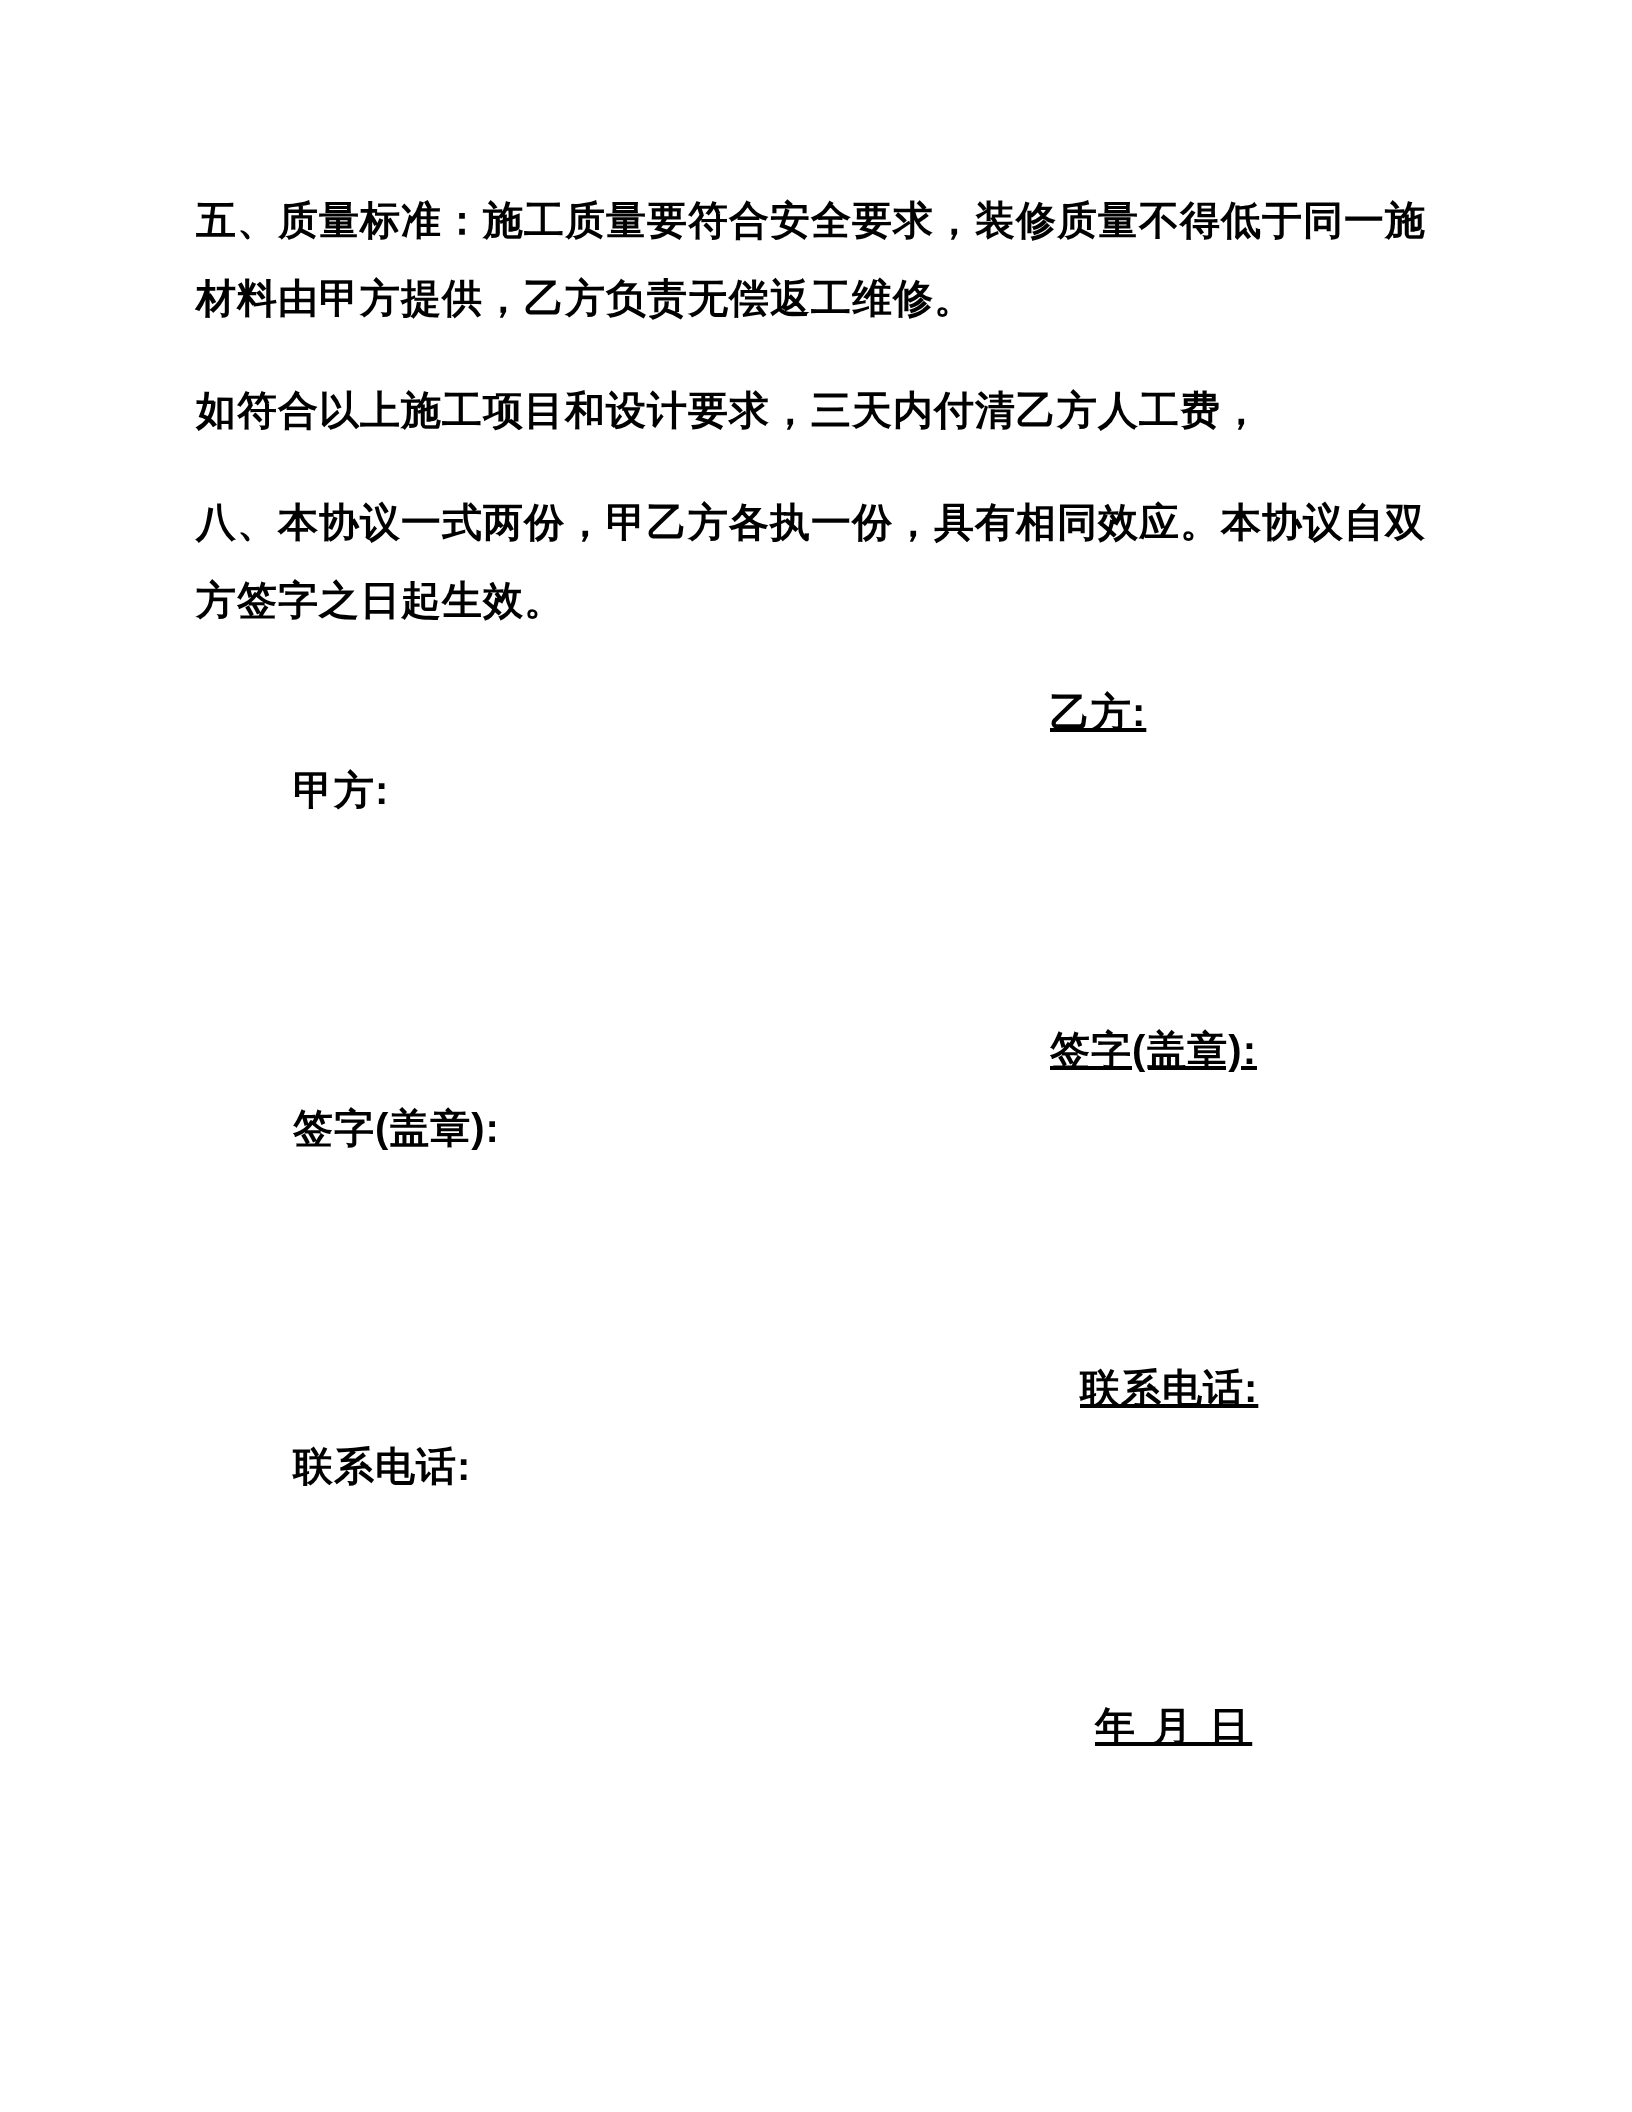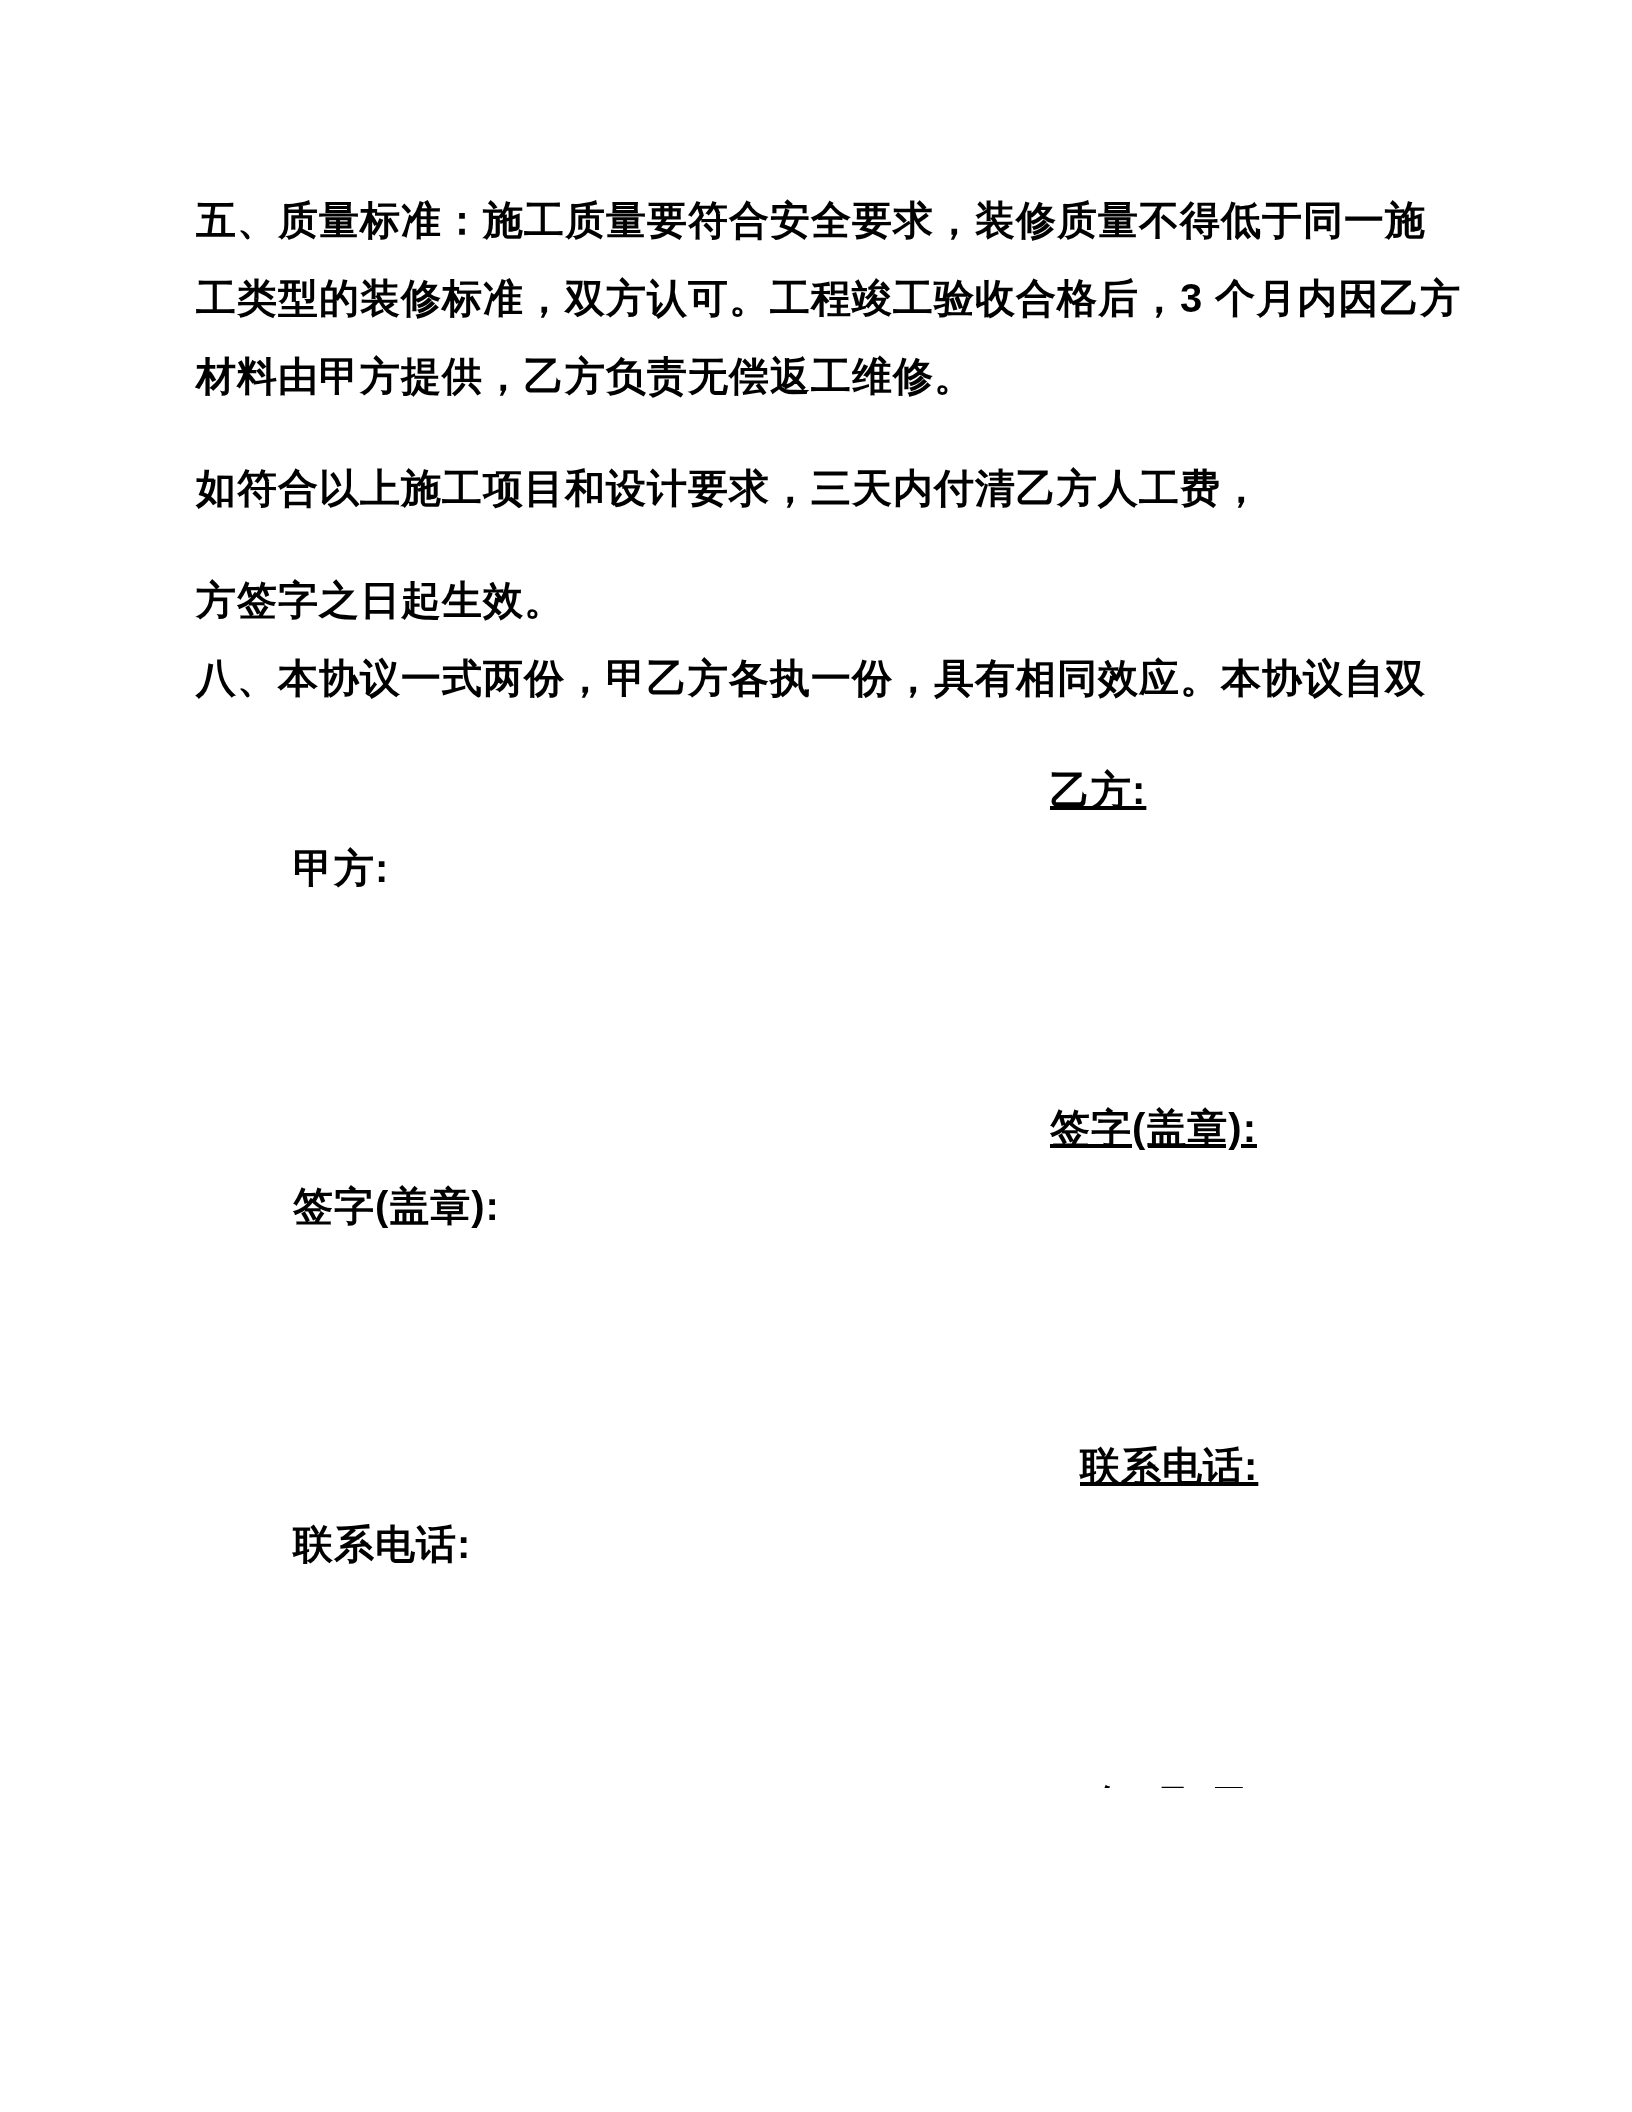--- a/index.html
+++ b/index.html
@@ -43,32 +43,31 @@
   .sig-row.row-date .sig-right { left: 899px; letter-spacing: 3px; }
 </style>
 </head>
 <body>
 
 <div class="page">
   <div class="content">
 
     <div class="para">
       <span class="line">五、质量标准：施工质量要符合安全要求，装修质量不得低于同一施</span>
-      <span class="line">工类型的装修标准，双方认可。工程竣工验收合格后，3 个月内因乙方</span>
       <span class="line">材料由甲方提供，乙方负责无偿返工维修。</span>
     </div>
 
 
     <div class="para">
       <span class="line">如符合以上施工项目和设计要求，三天内付清乙方人工费，</span>
     </div>
 
     <div class="para">
+      <span class="line">八、本协议一式两份，甲乙方各执一份，具有相同效应。本协议自双</span>
       <span class="line">方签字之日起生效。</span>
-      <span class="line">八、本协议一式两份，甲乙方各执一份，具有相同效应。本协议自双</span>
     </div>
 
     <div class="signatures">
       <div class="sig-row row-party">
         <span class="sig-left">甲方:</span>
         <span class="sig-right">乙方:</span>
       </div>
       <div class="sig-row row-sign">
         <span class="sig-left">签字(盖章):</span>
         <span class="sig-right">签字(盖章):</span>

